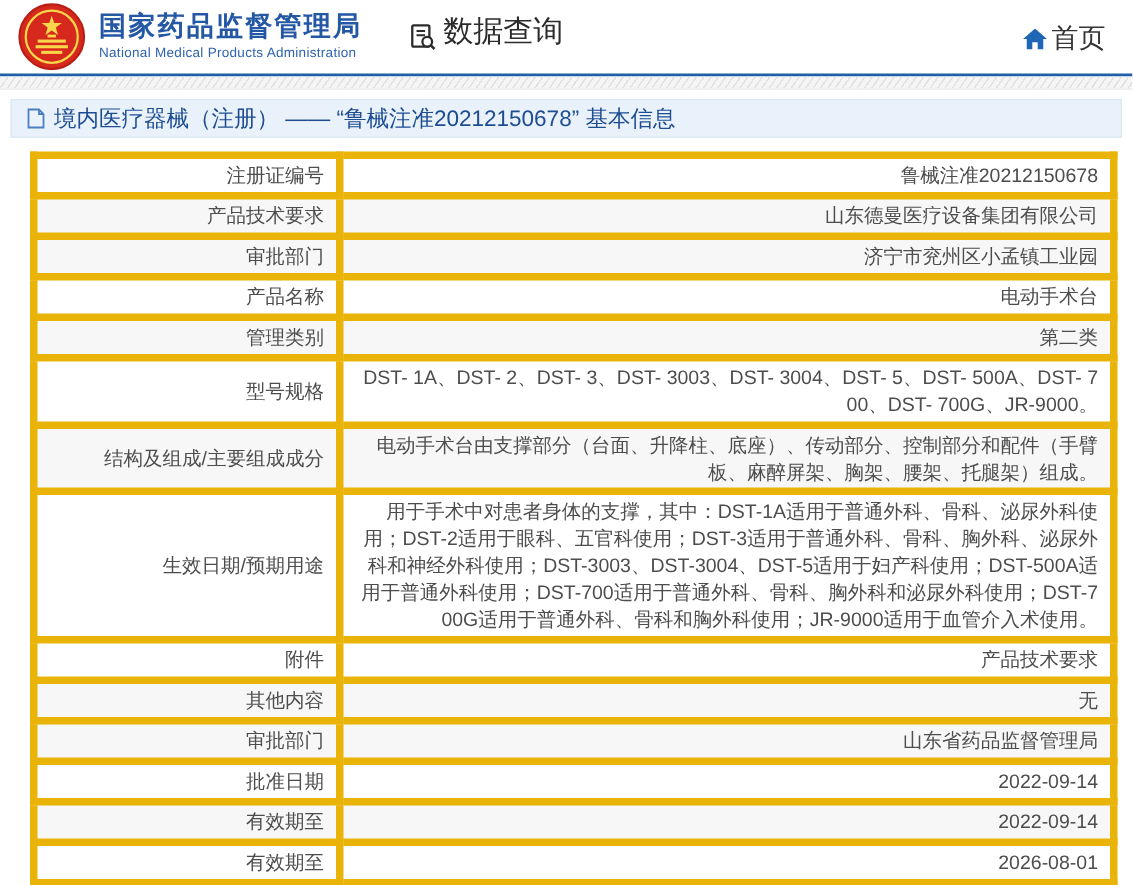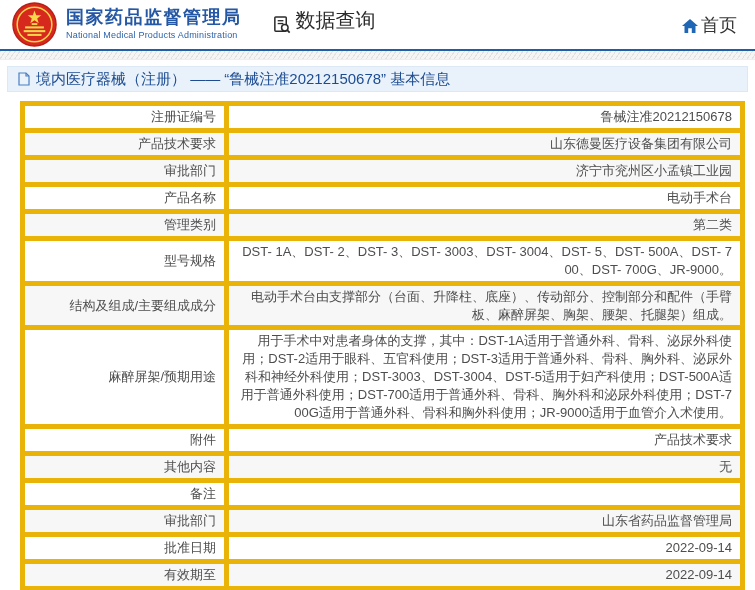--- a/index.html
+++ b/index.html
@@ -152,41 +152,35 @@
           <td class="cell-value">DST- 1A、DST- 2、DST- 3、DST- 3003、DST- 3004、DST- 5、DST- 500A、DST- 700、DST- 700G、JR-9000。</td>
         </tr>
         <tr class="alt">
           <td class="cell-label"><span class="label-inline">
               <span>结构及组成/主要组成成分</span>
             </span></td>
           <td class="cell-value">电动手术台由支撑部分（台面、升降柱、底座）、传动部分、控制部分和配件（手臂板、麻醉屏架、胸架、腰架、托腿架）组成。</td>
         </tr>
         <tr>
           <td class="cell-label"><span class="label-inline">
-              <span>麻醉屏架/预期用途</span>
+              <span>生效日期/预期用途</span>
             </span></td>
           <td class="cell-value">用于手术中对患者身体的支撑，其中：DST-1A适用于普通外科、骨科、泌尿外科使用；DST-2适用于眼科、五官科使用；DST-3适用于普通外科、骨科、胸外科、泌尿外科和神经外科使用；DST-3003、DST-3004、DST-5适用于妇产科使用；DST-500A适用于普通外科使用；DST-700适用于普通外科、骨科、胸外科和泌尿外科使用；DST-700G适用于普通外科、骨科和胸外科使用；JR-9000适用于血管介入术使用。</td>
         </tr>
         <tr>
           <td class="cell-label"><span class="label-inline">
               <span>附件</span>
             </span></td>
           <td class="cell-value">产品技术要求</td>
         </tr>
         <tr class="alt">
           <td class="cell-label"><span class="label-inline">
               <span>其他内容</span>
             </span></td>
           <td class="cell-value">无</td>
-        </tr>
-        <tr>
-          <td class="cell-label"><span class="label-inline">
-              <span>备注</span>
-            </span></td>
-          <td class="cell-value"></td>
         </tr>
         <tr class="alt">
           <td class="cell-label"><span class="label-inline">
               <span>审批部门</span>
             </span></td>
           <td class="cell-value">山东省药品监督管理局</td>
         </tr>
         <tr>
           <td class="cell-label"><span class="label-inline">
               <span>批准日期</span>

